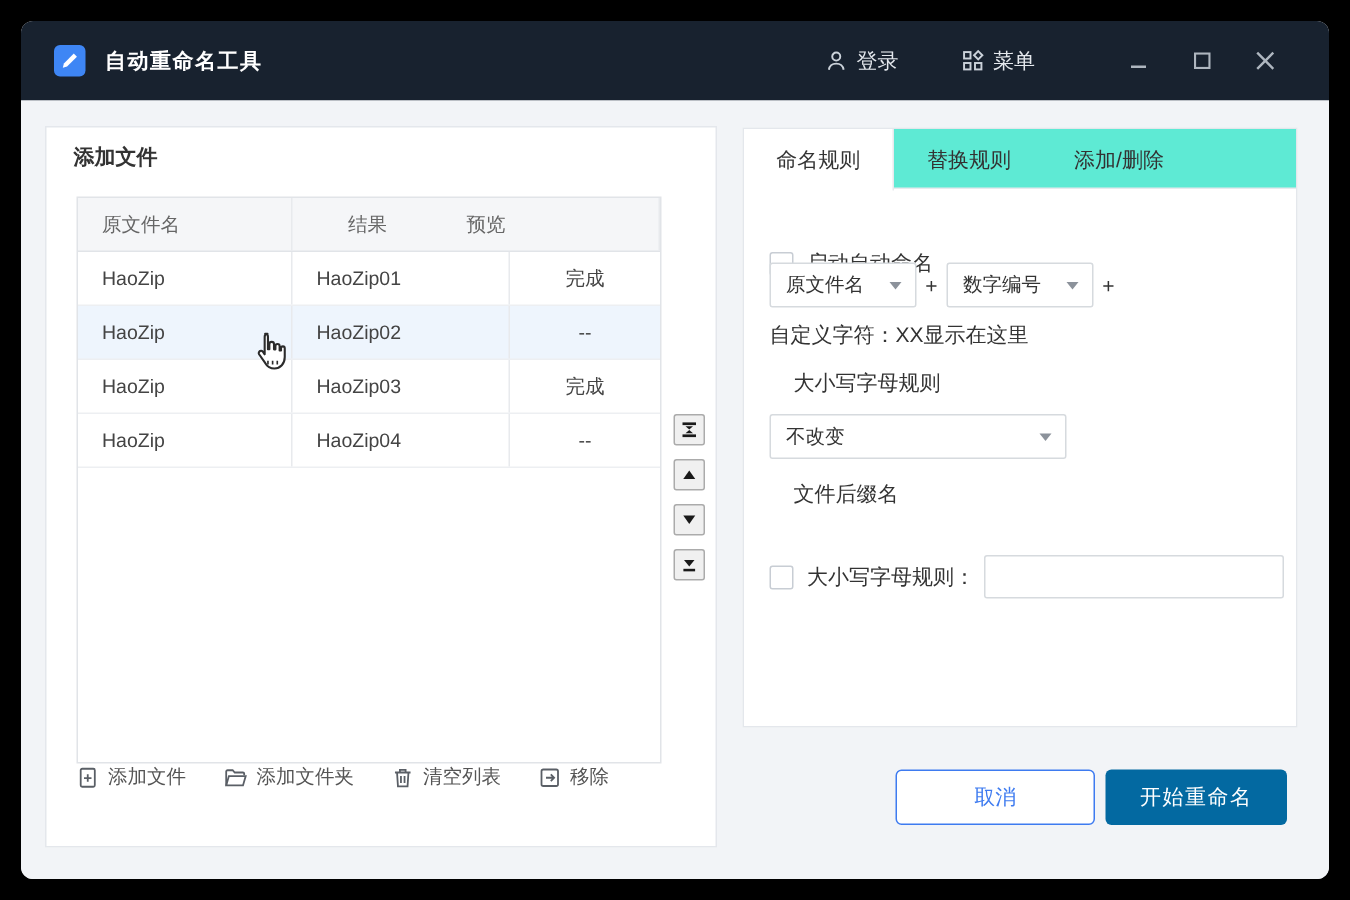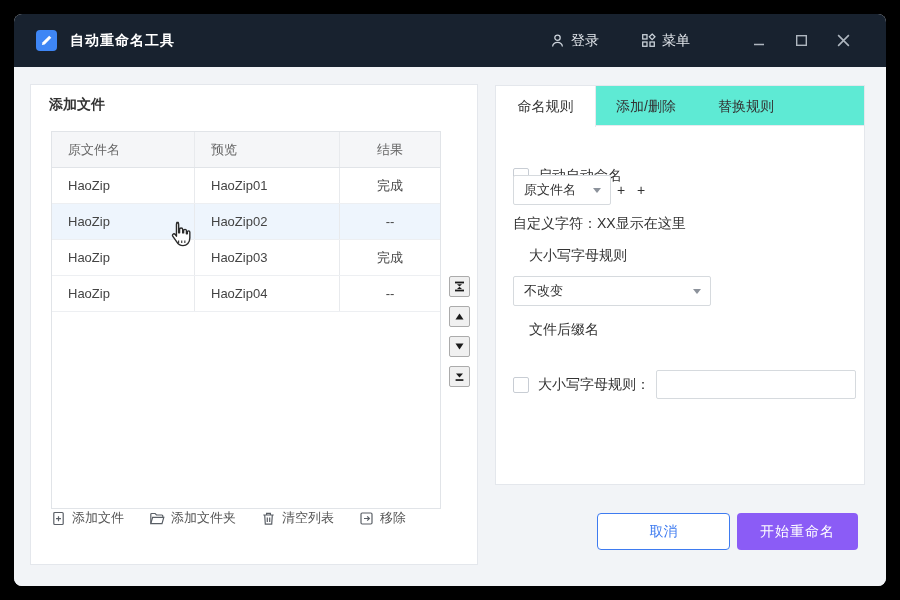--- a/index.html
+++ b/index.html
@@ -74,21 +74,21 @@
   .plus{width:20px;text-align:center;font-size:14px;color:#333;}
   .hint{position:absolute;left:17px;top:129px;font-size:14px;color:#333;}
   .sec-label{position:absolute;left:33px;font-size:14px;color:#333;}
   .dd-case{position:absolute;left:17px;top:190px;width:198px;}
   .sfx-row{top:260px;left:17px;}
   .sfx-input{width:200px;height:29px;border:1px solid #D6DADE;border-radius:2px;box-sizing:border-box;margin-left:6px;font-size:13px;color:#333;padding:0 8px;outline:none;background:#fff;}
   
   .btn{position:absolute;top:446px;height:37px;border-radius:4px;font-size:14px;box-sizing:border-box;
        display:flex;align-items:center;justify-content:center;border:none;}
   .btn-cancel{left:583px;width:133px;background:#fff;border:1px solid #3E7BF0;color:#3E7BF0;}
-  .btn-start{left:723px;width:121px;background:#8b5cf6;color:#fff;letter-spacing:1px;}
+  .btn-start{left:723px;width:121px;background:#0369a1;color:#fff;letter-spacing:1px;}
   
   .cursor{position:absolute;left:168px;top:220px;z-index:50;pointer-events:none;}
 </style>
 </head>
 <body>
 
 <div class="window">
 
   <div class="titlebar">
     <div class="app-icon">
@@ -146,22 +146,22 @@
   </div>
 
   <div class="app-body">
 
     <div class="panel left-panel">
       <div class="lp-title">添加文件</div>
 
       <div class="ftable">
         <div class="trow thead">
           <div class="tc tc1">原文件名</div>
+          <div class="tc tc3">结果</div>
           <div class="tc tc2">预览</div>
-          <div class="tc tc3">结果</div>
         </div>
         <div class="trow tbody-row">
           <div class="tc tc1">HaoZip</div>
           <div class="tc tc2">HaoZip01</div>
           <div class="tc tc3">完成</div>
         </div>
         <div class="trow tbody-row hl">
           <div class="tc tc1">HaoZip</div>
           <div class="tc tc2">HaoZip02</div>
           <div class="tc tc3">--</div>
@@ -246,35 +246,39 @@
             </svg>
           </span>
           <span>移除</span>
         </div>
       </div>
     </div>
 
     <div class="panel right-panel">
       <div class="tabbar">
         <div class="tab active">命名规则</div>
+        <div class="tab">替换规则</div>
         <div class="tab">添加/删除</div>
-        <div class="tab">替换规则</div>
       </div>
 
       <div class="cbrow" style="left:17px;top:57px">
         <span class="cb"></span>
         <span>启动自动命名</span>
       </div>
 
       <div class="ddrow">
         <div class="dd">
           <span>原文件名</span>
           <span class="caret"></span>
         </div>
         <span class="plus">+</span>
+        <div class="dd">
+          <span>数字编号</span>
+          <span class="caret"></span>
+        </div>
         <span class="plus">+</span>
       </div>
 
       <div class="hint">自定义字符：XX显示在这里</div>
 
       <div class="sec-label" style="top:161px">大小写字母规则</div>
       <div class="dd dd-case">
         <span>不改变</span>
         <span class="caret"></span>
       </div>

